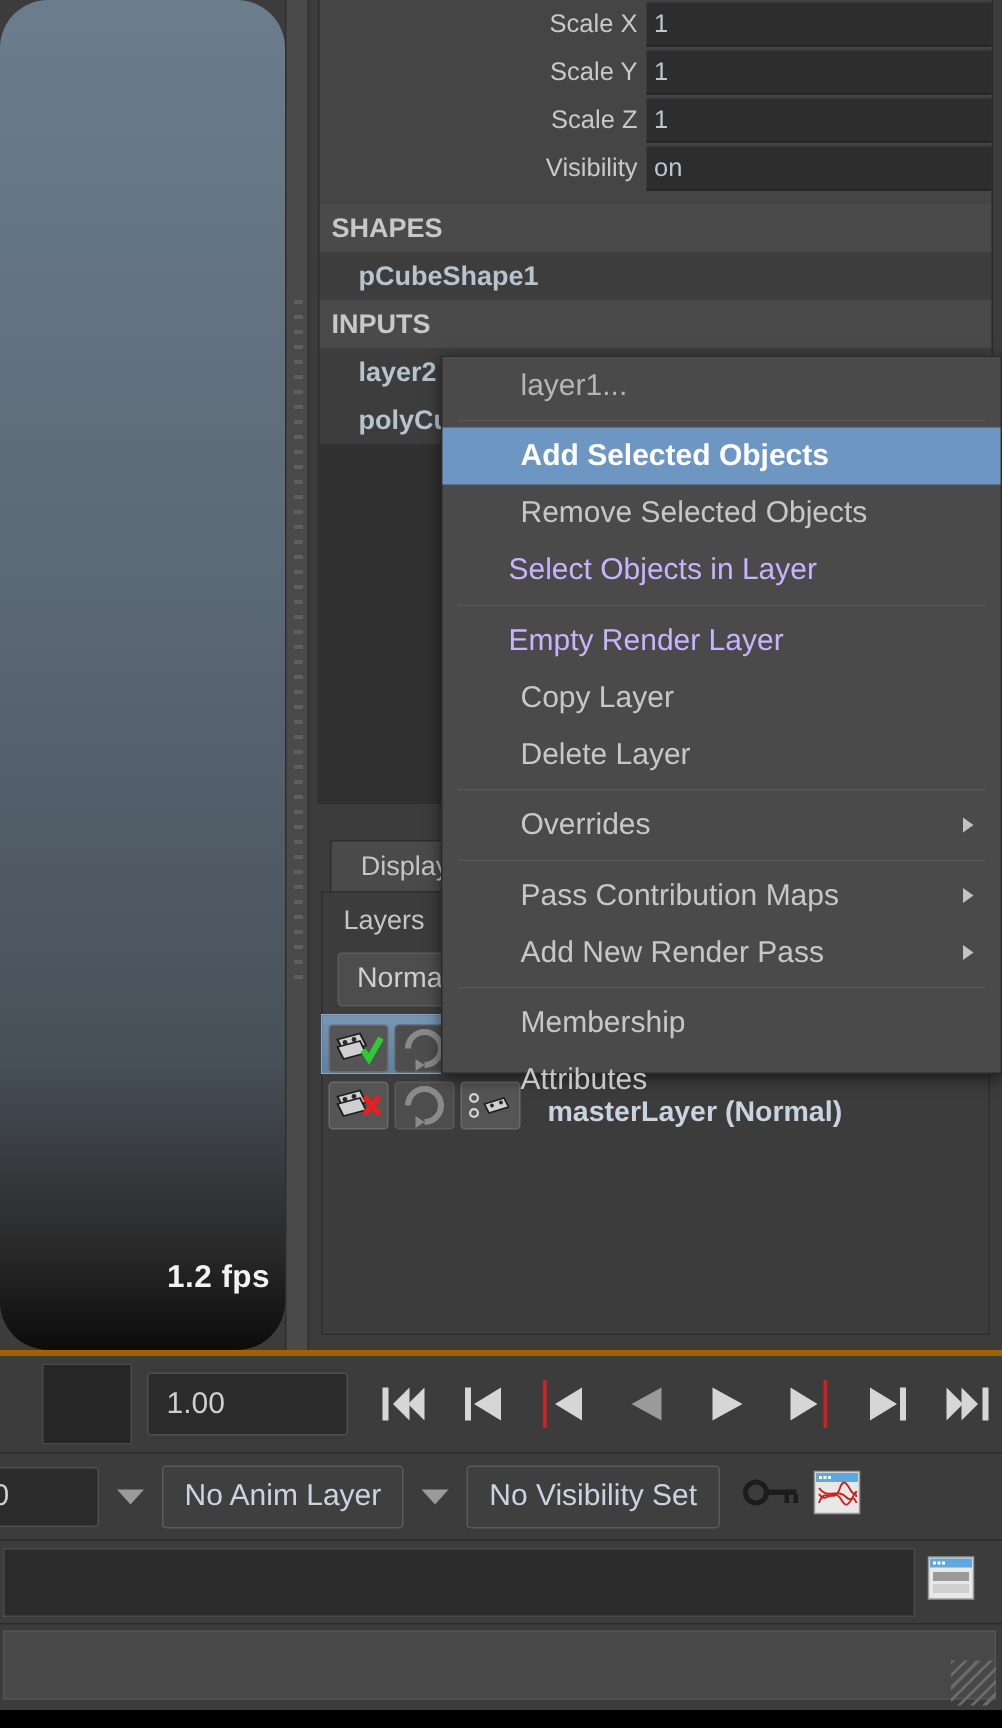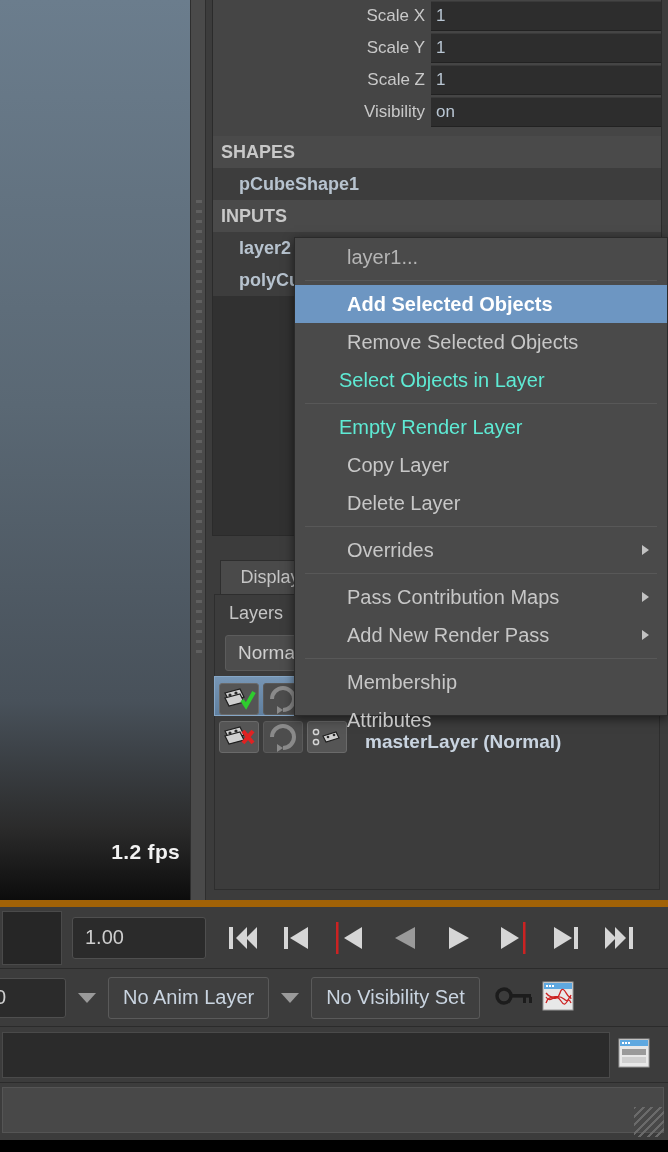--- a/index.html
+++ b/index.html
@@ -13,20 +13,21 @@
     position: relative;
     width: 668px; height: 1152px;
     background: #3c3c3c;
   }
 
   
   #viewport {
     position: absolute; left: 0; top: 0;
     width: 190px; height: 900px;
     background: linear-gradient(to bottom, #6b7d8d 0%, #5a6874 45%, #48515a 78%, #2b2b2b 92%, #0c0c0c 100%);
+    border-radius: 32px;
   }
   #fps-label {
     position: absolute; right: 10px; bottom: 36px;
     color: #f2f2f2;
     font-size: 21px; font-weight: bold;
     letter-spacing: 0.3px;
   }
 
   
   #v-splitter {
@@ -182,42 +183,42 @@
     color: #c7c7c7;
     font-size: 20px;
     position: relative;
   }
   .menu-item.title { color: #b5b5b5; }
   .menu-item.highlight {
     background: #6d96c2;
     color: #ffffff;
     font-weight: bold;
   }
-  .menu-item.disabled { color: #5eead4; padding-left: 44px; }
+  .menu-item.disabled { color: #c4b5fd; padding-left: 44px; }
   .menu-sep {
     height: 1px; margin: 4px 10px;
     background: #383838;
     border-bottom: 1px solid #585858;
   }
   .submenu-arrow {
     position: absolute; right: 18px; top: 50%;
     transform: translateY(-50%);
     width: 0; height: 0;
     border-left: 7px solid #c2c2c2;
     border-top: 5px solid transparent;
     border-bottom: 5px solid transparent;
   }
 
   
   #timebar {
     position: absolute; left: 0; top: 900px;
     width: 668px; height: 68px;
     background: #3c3c3c;
-    border-top: 7px solid #a16207;
-    display: flex; align-items: center;
+    border-top: 4px solid #a16207;
+    display: flex; align-items: center; justify-content: flex-end;
   }
   #time-small {
     width: 60px; height: 54px; margin-left: 2px;
     background: #262626;
     border: 1px solid #4a4a4a;
   }
   #time-field {
     margin-left: 10px;
     width: 134px; height: 42px;
     background: #2b2b2b;

